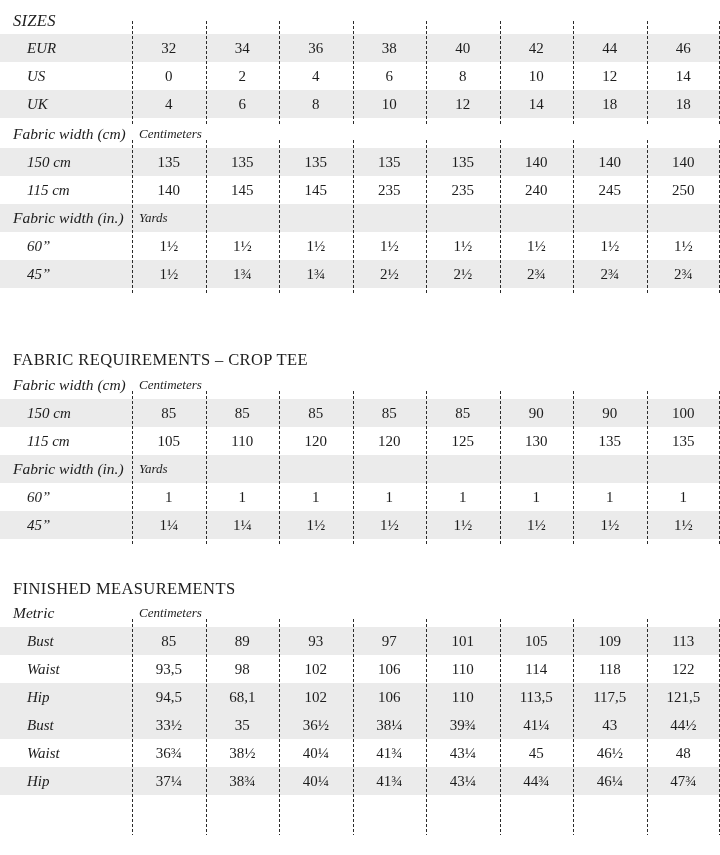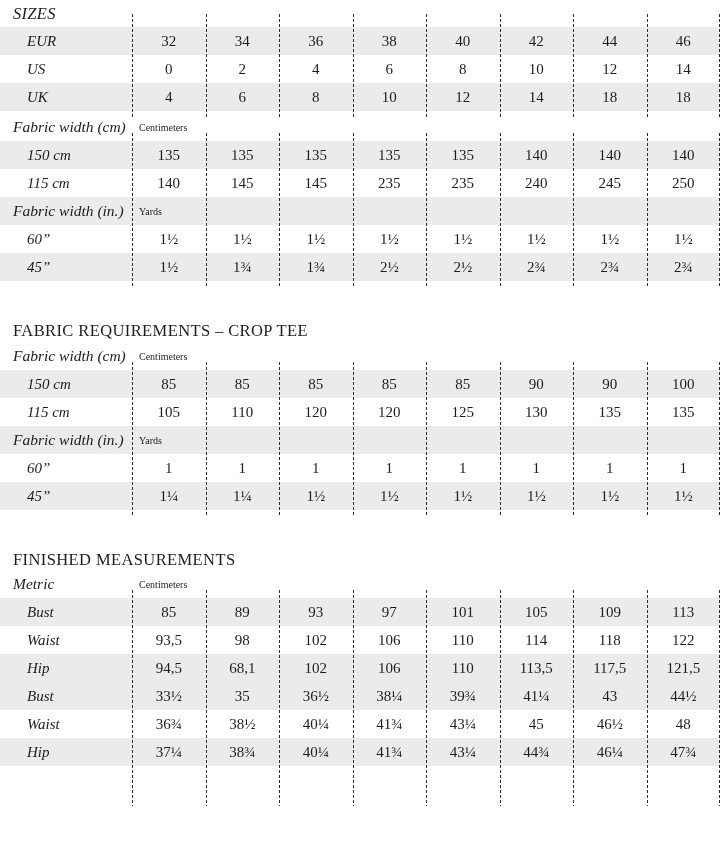--- a/index.html
+++ b/index.html
@@ -8,47 +8,47 @@
     width:720px; height:855px;
     font-family:"Liberation Serif", serif;
     color:var(--text, #1d1d1d);
     overflow:hidden;
   }
   .sheet { position:relative; width:720px; height:855px; overflow:hidden; background:var(--bg,#fff); }
 
   .doc-title {
     font-style:italic; font-weight:normal;
     font-size:16.5px; line-height:21px;
-    padding:3px 0 0 13px;
+    padding:10px 0 0 13px;
     letter-spacing:0.3px;
   }
   .section-title {
     font-weight:normal;
     font-size:16.5px; line-height:22px;
     padding-left:13px;
     letter-spacing:0.4px;
   }
   .mt-sizes-table { margin-top:3px; }
   .mt-tee-title  { margin-top:33px; }
   .mt-tee-table  { margin-top:2px; }
-  .mt-crop-title { margin-top:39px; }
+  .mt-crop-title { margin-top:61px; }
   .mt-fin-title  { margin-top:40px; line-height:20px; }
 
   .table { position:relative; width:720px; }
   .row { display:flex; height:28px; align-items:center; width:720px; }
   .row.stripe { background:var(--stripe, #ebebeb); }
   .label {
     width:132px; flex:none;
     font-style:italic; font-size:15px;
     padding-left:27px;
     white-space:nowrap;
   }
   .row.header .label { padding-left:13px; font-size:15.5px; }
   .unit {
-    font-size:10px;
+    font-style:italic; font-size:13px;
     padding-left:7px; white-space:nowrap;
   }
   .cell {
     width:73.5px; flex:none;
     text-align:center; font-size:15px;
   }
   .vline {
     position:absolute; width:1px; pointer-events:none;
     background:repeating-linear-gradient(to bottom,
       var(--dash, #2b2b2b) 0 2.6px, transparent 2.6px 5px);

